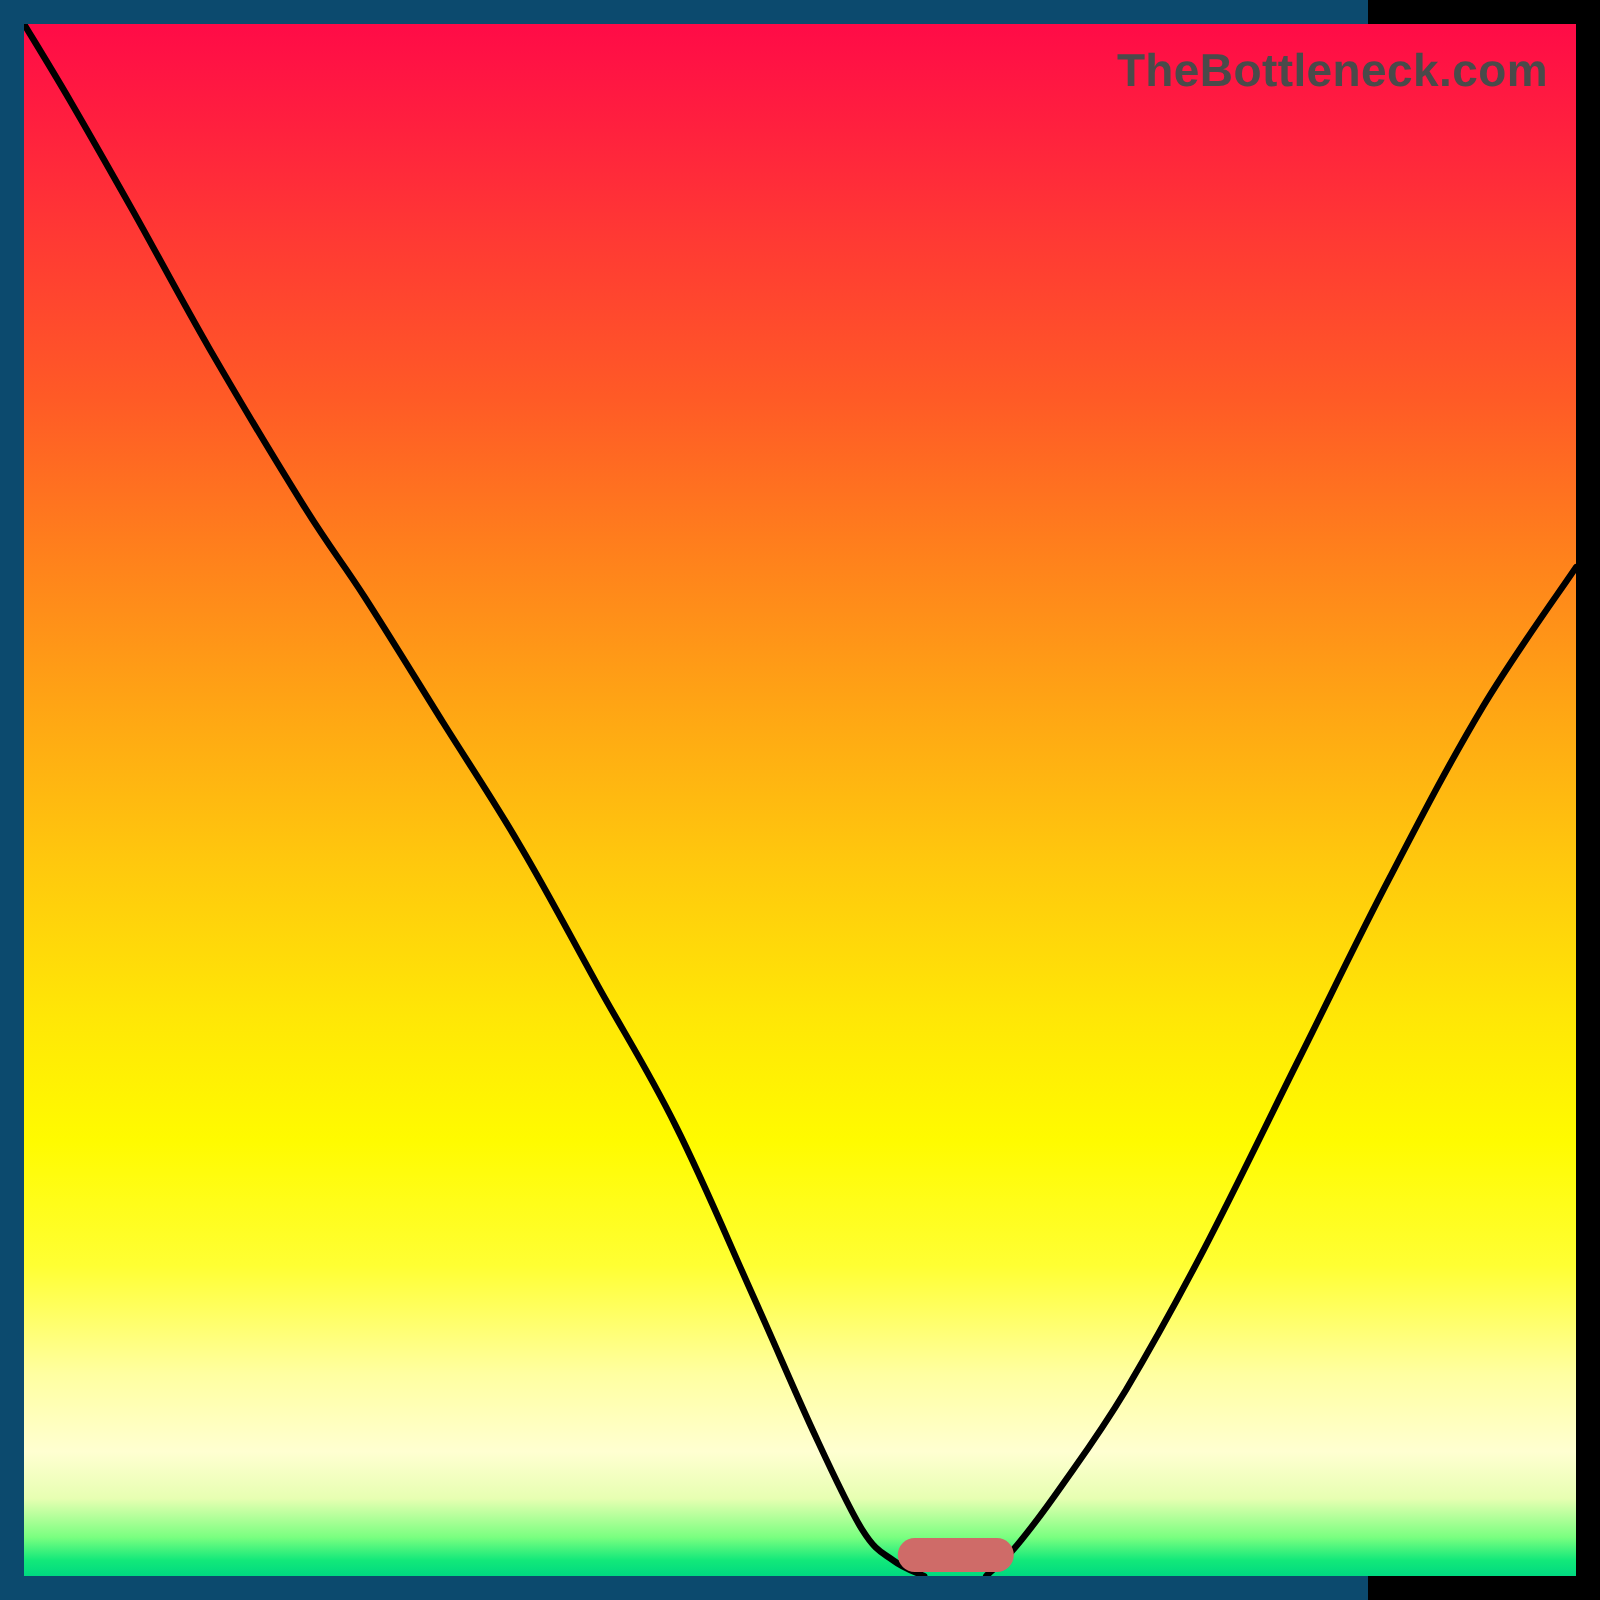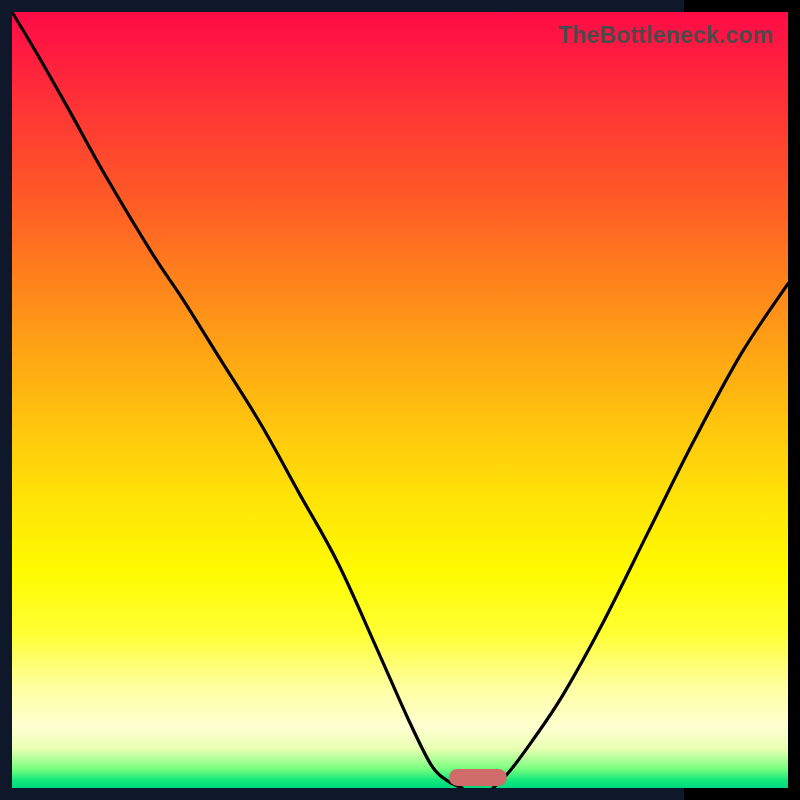--- a/index.html
+++ b/index.html
@@ -8,21 +8,21 @@
     width: 800px;
     height: 800px;
     background: #000;
     overflow: hidden;
     font-family: Arial, Helvetica, sans-serif;
   }
   .frame {
     position: relative;
     width: 684px;
     height: 800px;
-    background: #0f172a;
+    background: #0c4a6e;
   }
   .plot-area {
     position: absolute;
     left: 12px;
     top: 12px;
     width: 776px;
     height: 776px;
     background: linear-gradient(to bottom,
       #ff0b47 0%,
       #ff1e3f 6%,

